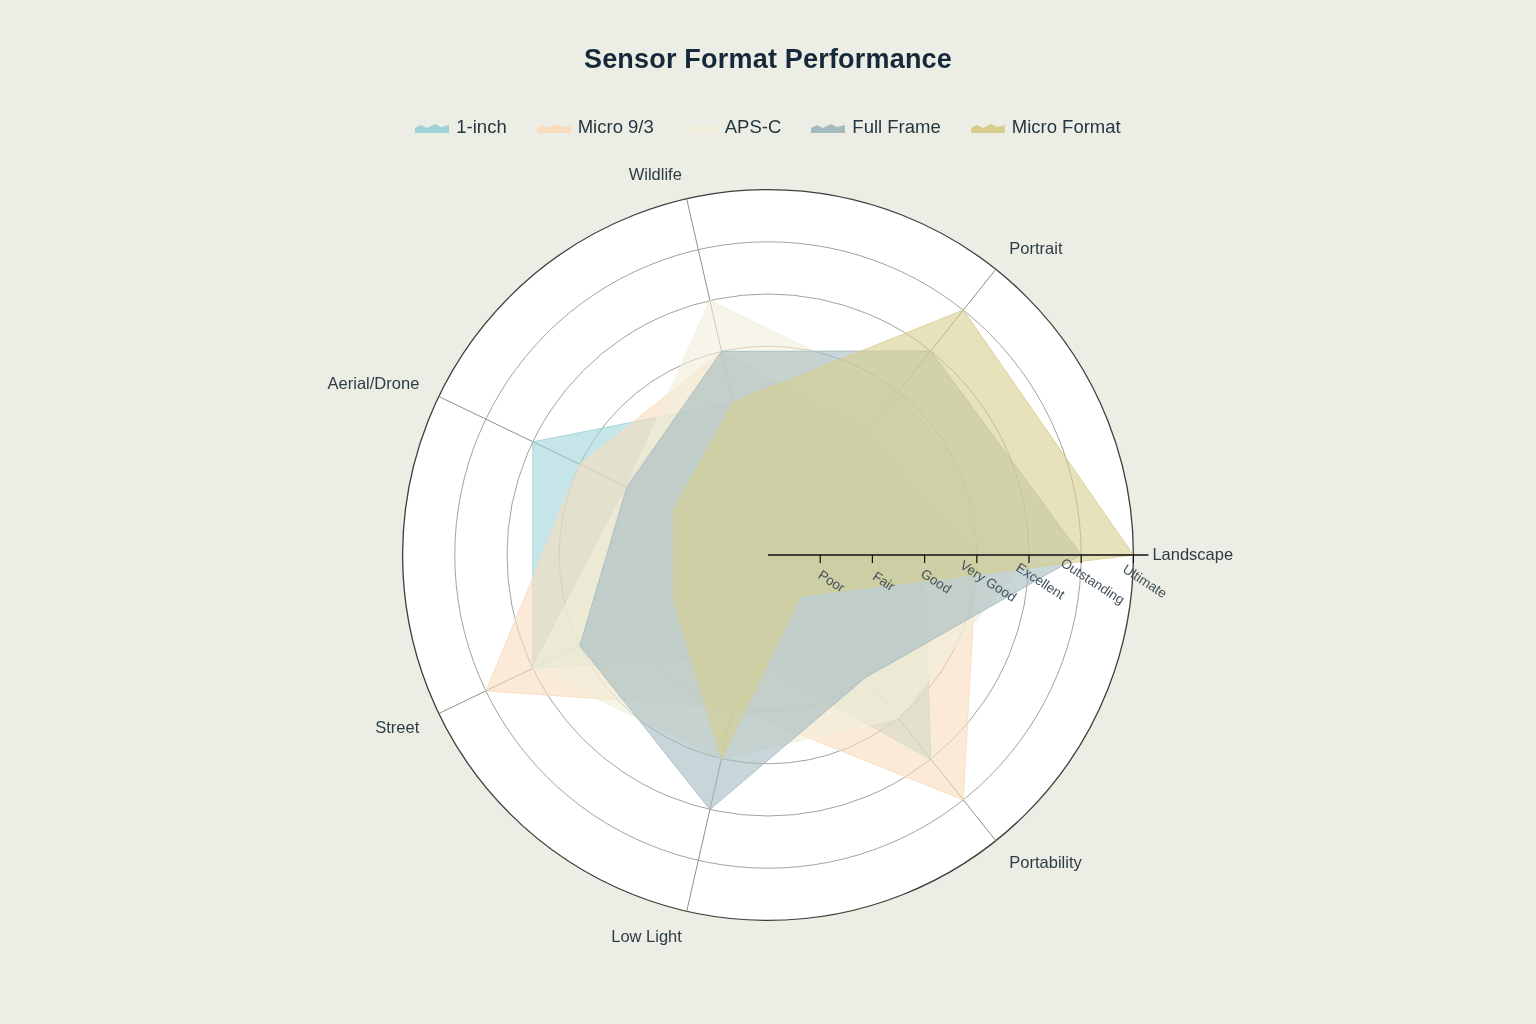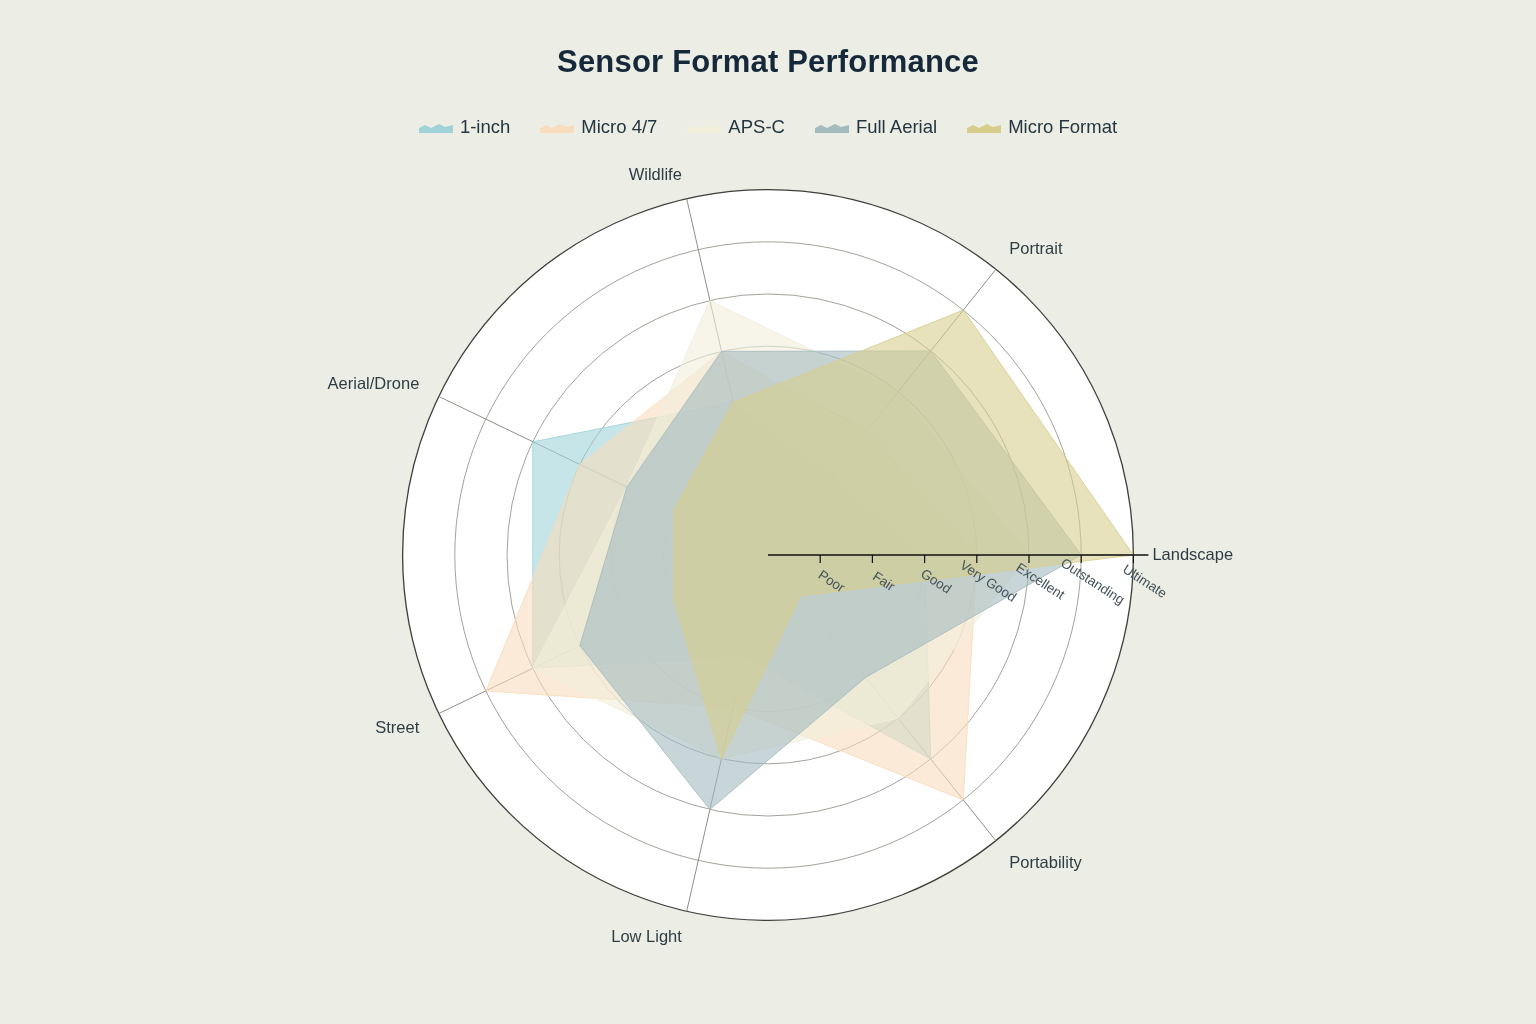--- a/index.html
+++ b/index.html
@@ -11,21 +11,21 @@
     font-family: "Liberation Sans", "DejaVu Sans", sans-serif;
   }
   body { background: #ecede4; position: relative; }
 
   .chart-title {
     position: absolute;
     top: 44px;
     left: 0;
     width: 100%;
     text-align: center;
-    font-size: 31px;
+    font-size: 27px;
     font-weight: 700;
     color: #16293b;
     letter-spacing: 0.2px;
   }
 
   .legend {
     position: absolute;
     top: 116px;
     left: 0;
     width: 100%;
@@ -57,33 +57,33 @@
     <div class="legend-item">
       <svg width="34" height="15">
         <path d="M0 13 L0 8 L6 5 L12 8 L20 4 L26 7 L34 5 L34 13 Z" fill="#9fd3d9"></path>
       </svg>
       <span class="legend-label">1-inch</span>
     </div>
     <div class="legend-item">
       <svg width="34" height="15">
         <path d="M0 13 L0 8 L6 5 L12 8 L20 4 L26 7 L34 5 L34 13 Z" fill="#f8dcbd"></path>
       </svg>
-      <span class="legend-label">Micro 4/7</span>
+      <span class="legend-label">Micro 9/3</span>
     </div>
     <div class="legend-item">
       <svg width="34" height="15">
         <path d="M0 13 L0 8 L6 5 L12 8 L20 4 L26 7 L34 5 L34 13 Z" fill="#f1eedb"></path>
       </svg>
       <span class="legend-label">APS-C</span>
     </div>
     <div class="legend-item">
       <svg width="34" height="15">
         <path d="M0 13 L0 8 L6 5 L12 8 L20 4 L26 7 L34 5 L34 13 Z" fill="#a4bbbf"></path>
       </svg>
-      <span class="legend-label">Full Aerial</span>
+      <span class="legend-label">Full Frame</span>
     </div>
     <div class="legend-item">
       <svg width="34" height="15">
         <path d="M0 13 L0 8 L6 5 L12 8 L20 4 L26 7 L34 5 L34 13 Z" fill="#d7ce8d"></path>
       </svg>
       <span class="legend-label">Micro Format</span>
     </div>
   </div>
 
 <svg id="radar-svg" width="1536" height="1024">

